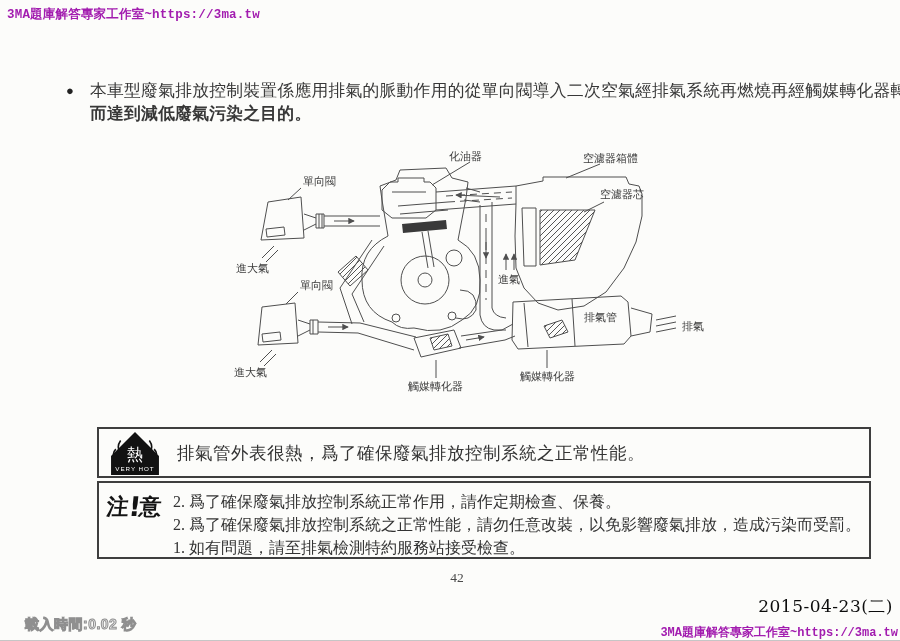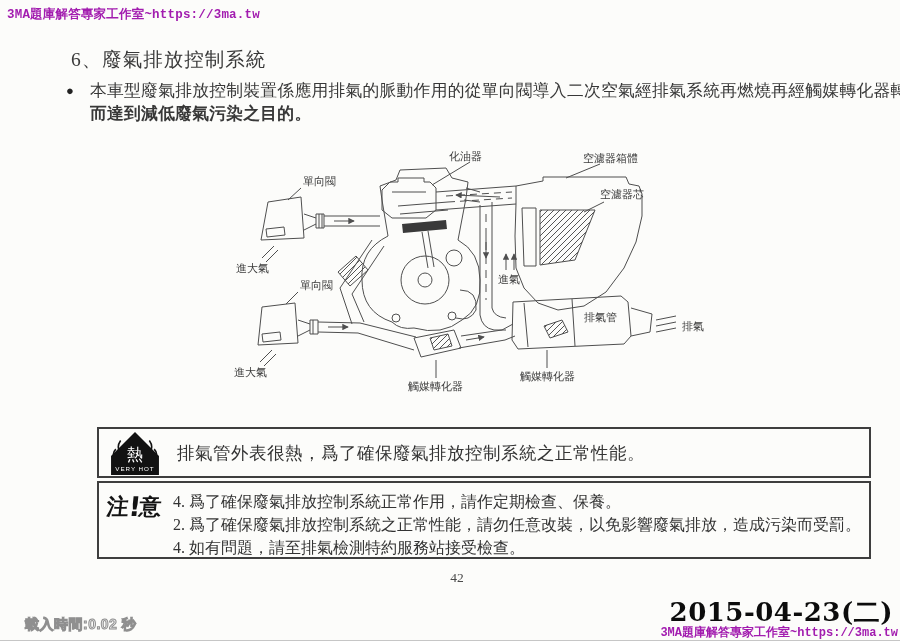--- a/index.html
+++ b/index.html
@@ -21,35 +21,34 @@
   .hotbox .txt{font-size:17.5px;letter-spacing:0.5px;color:#343434;margin-left:14px;white-space:nowrap;}
   .hoticon{margin-left:8px;flex:0 0 auto;}
   .notebox{top:481px;height:78px;display:flex;}
   .noticon{flex:0 0 auto;margin:8px 0 0 6px;width:58px;font-weight:900;color:#141414;
            transform:skewX(-6deg);font-family:"DejaVu Sans",sans-serif;line-height:1;white-space:nowrap;}
   .noticon .c{font-size:22px;}
   .noticon .x{font-size:27px;position:relative;top:2px;letter-spacing:-2px;}
   .noteitems{margin:7px 0 0 10px;font-size:16px;line-height:23px;color:#333;}
   .noteitems div{white-space:nowrap;}
   .pagenum{position:absolute;left:0;top:570px;width:914px;text-align:center;font-size:13.5px;color:#4a4a4a;}
-  .date{position:absolute;right:7px;top:595px;font-size:26px;font-weight:bold;color:#0c0c0c;
+  .date{position:absolute;right:7px;top:595px;font-size:17px;font-weight:normal;color:#0c0c0c;
         font-family:"DejaVu Serif","Liberation Serif",serif;letter-spacing:0.5px;filter:blur(0.2px);}
   .loadtime{position:absolute;left:5px;top:616px;font-size:14px;font-weight:bold;
             font-family:"Liberation Sans",sans-serif;color:#e9e9e9;
             -webkit-text-stroke:1px #8f8f8f;filter:blur(0.3px);letter-spacing:0.5px;padding-left:20px;}
   .bottom-edge{position:absolute;left:0;bottom:0;width:100%;height:1px;background:#c6c6c6;}
 </style>
 </head>
 <body>
 
 <div class="page">
 
   <div class="wm wm-top">3MA題庫解答專家工作室~https://3ma.tw</div>
 
-  <div class="heading">6、廢氣排放控制系統</div>
   <div class="bullet">●</div>
   <div class="para l1">本車型廢氣排放控制裝置係應用排氣的脈動作用的從單向閥導入二次空氣經排氣系統再燃燒再經觸媒轉化器轉化</div>
   <div class="para l2">而達到減低廢氣污染之目的。</div>
 
   <svg class="diagram" width="900" height="262" viewBox="0 0 900 262">
     <defs>
       <pattern id="hatch" patternUnits="userSpaceOnUse" width="6" height="6">
         <path d="M0,6 L6,0" stroke="#555" stroke-width="1"></path>
       </pattern>
       <marker id="arr" viewBox="0 0 8 8" refX="7" refY="4" markerWidth="6.5" markerHeight="6.5" orient="auto">
@@ -181,23 +180,23 @@
       <text x="28" y="43" text-anchor="middle" fill="#fff" font-size="6.5" letter-spacing="1" font-family="Liberation Sans,sans-serif">VERY HOT</text>
     </svg>
     <div class="txt">排氣管外表很熱，爲了確保廢氣排放控制系統之正常性能。</div>
   </div>
 
   <div class="box notebox">
     <div class="noticon">
       <span class="c">注</span><span class="x">!</span><span class="c">意</span>
     </div>
     <div class="noteitems">
-      <div>4. 爲了確保廢氣排放控制系統正常作用，請作定期檢查、保養。</div>
+      <div>2. 爲了確保廢氣排放控制系統正常作用，請作定期檢查、保養。</div>
       <div>2. 爲了確保廢氣排放控制系統之正常性能，請勿任意改裝，以免影響廢氣排放，造成污染而受罰。</div>
-      <div>4. 如有問題，請至排氣檢測特約服務站接受檢查。</div>
+      <div>1. 如有問題，請至排氣檢測特約服務站接受檢查。</div>
     </div>
   </div>
 
   <div class="pagenum">42</div>
   <div class="date">2015-04-23(二)</div>
   <div class="wm wm-bottom">3MA題庫解答專家工作室~https://3ma.tw</div>
   <div class="loadtime">載入時間:0.02 秒</div>
   <div class="bottom-edge"></div>
 </div>
 

